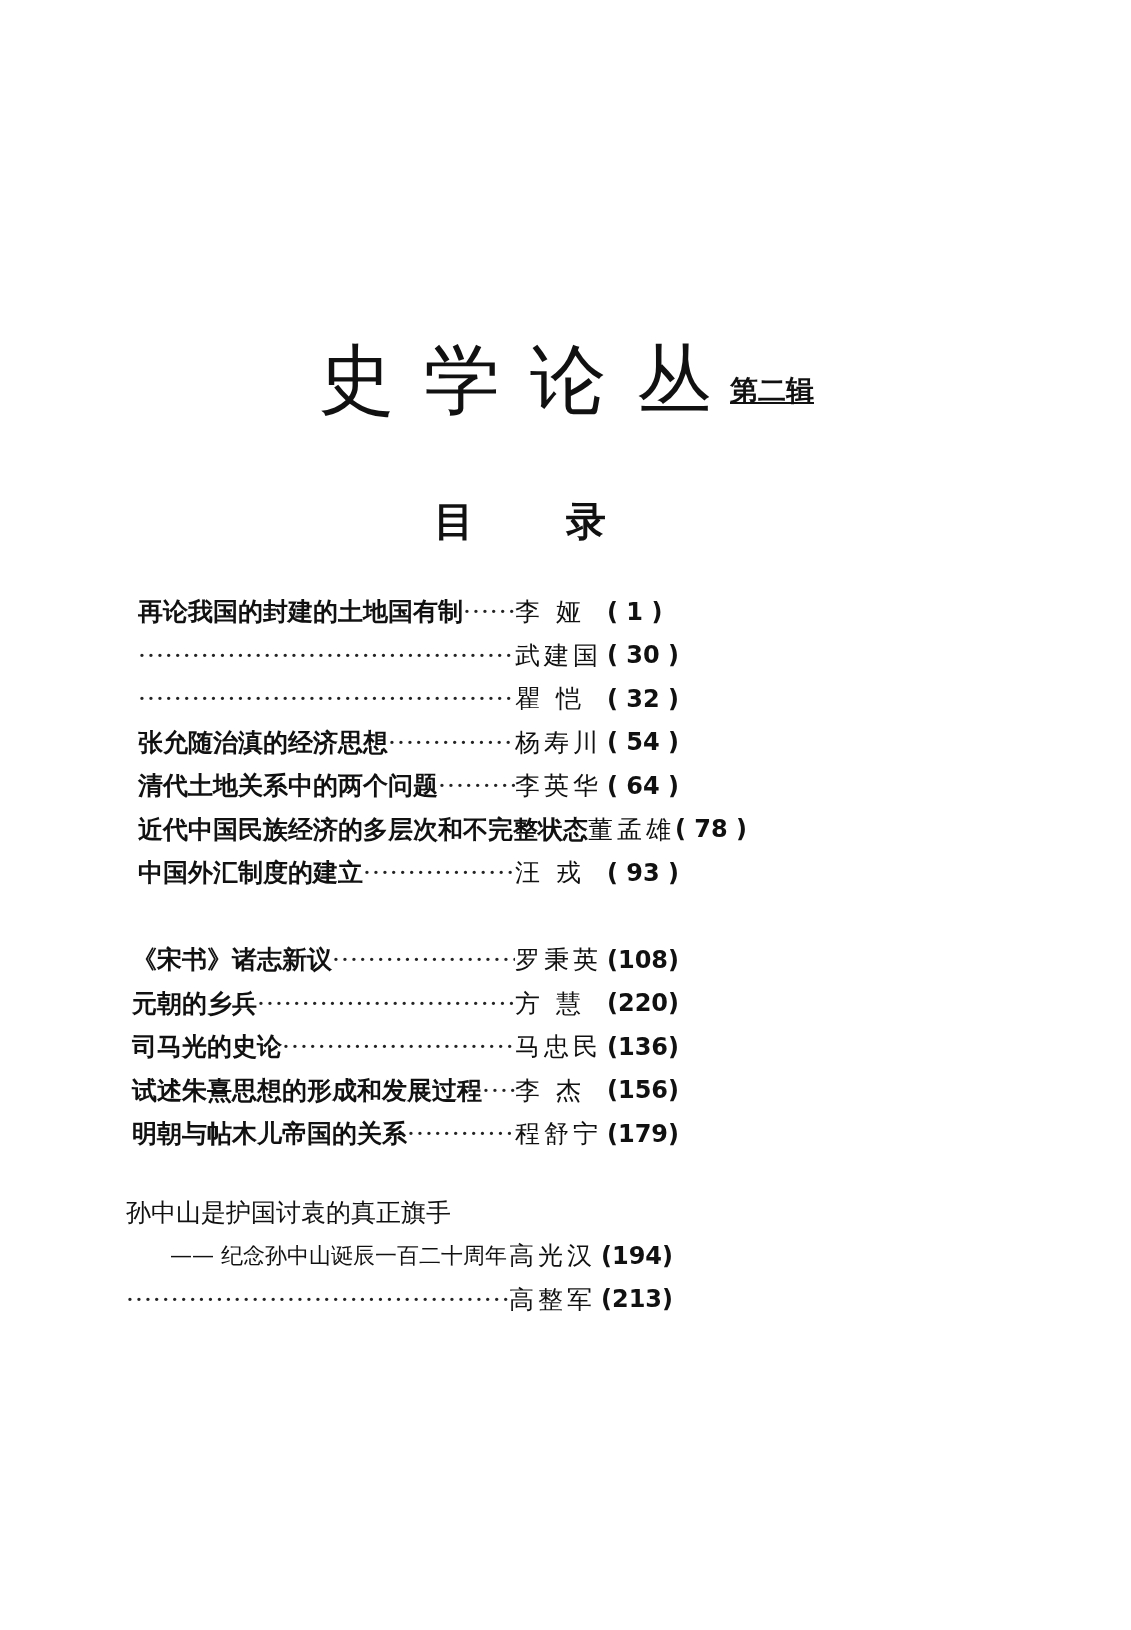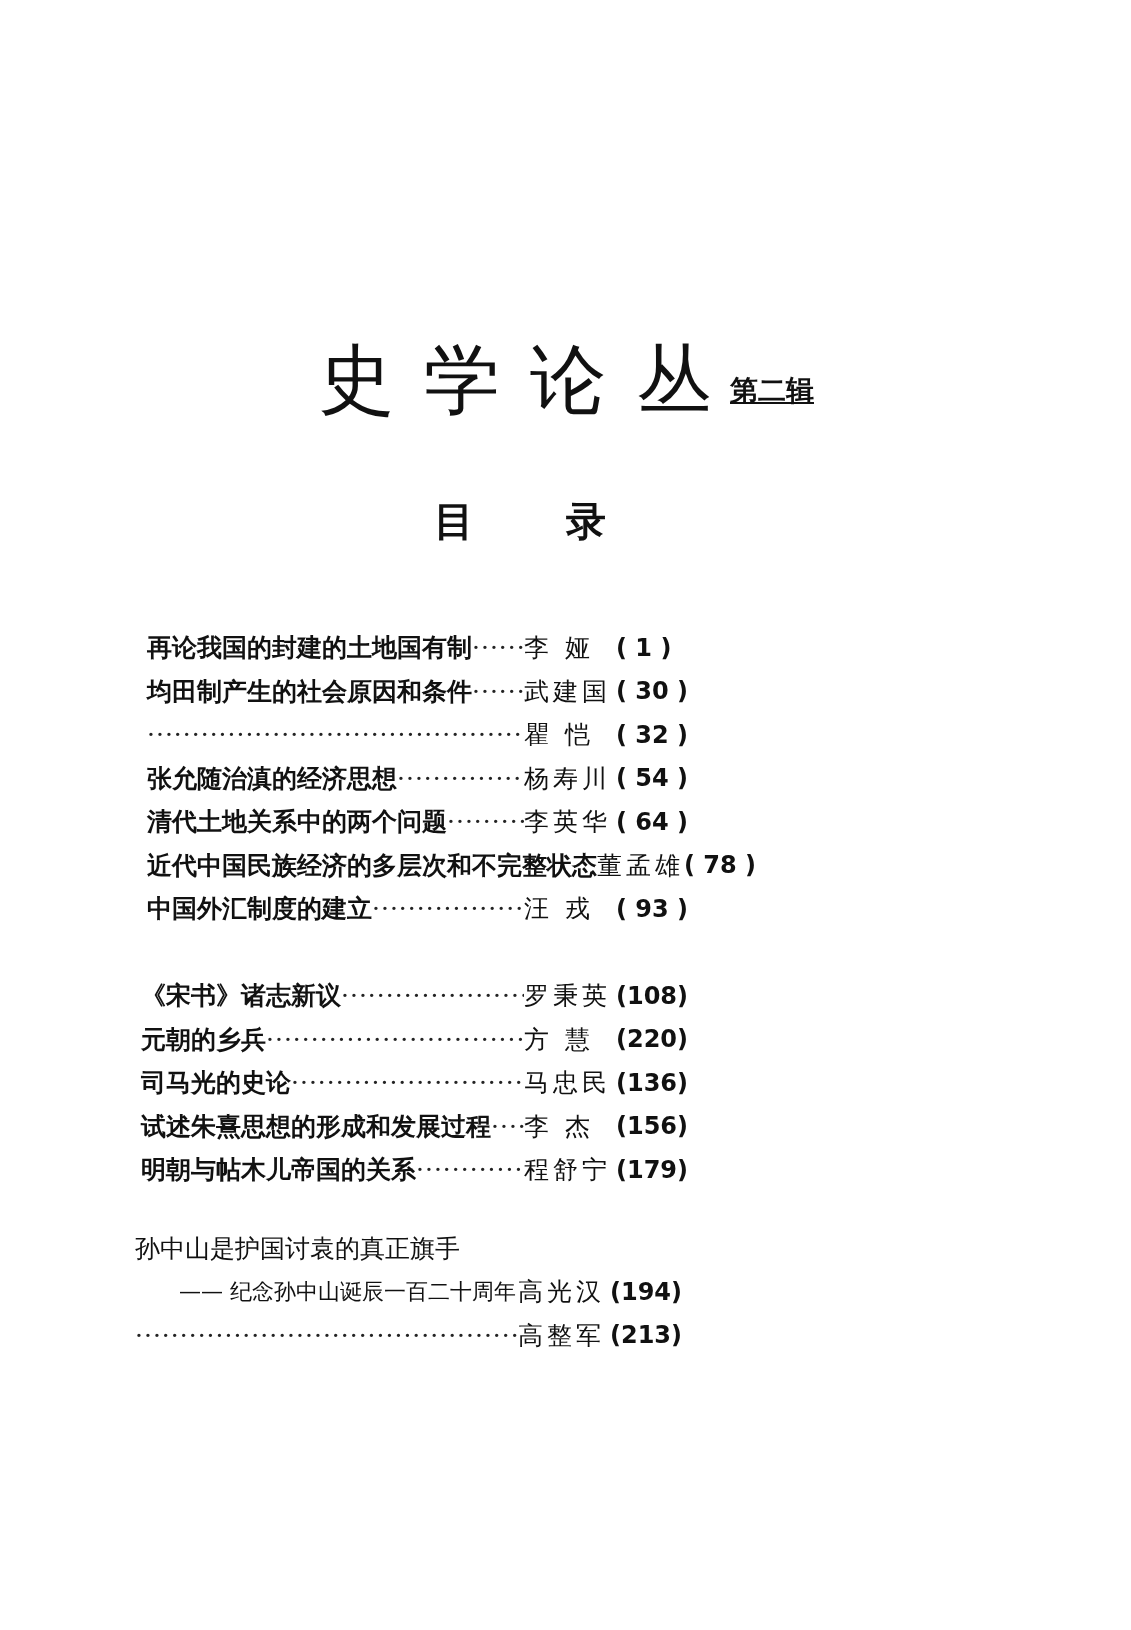--- a/index.html
+++ b/index.html
@@ -1,21 +1,21 @@
 <!DOCTYPE html>
 <html><head>
 <meta charset="utf-8">
 <style>
   html,body{margin:0;padding:0;background:#fff;}
   body{width:1131px;height:1630px;position:relative;overflow:hidden;
        font-family:"DejaVu Serif","Liberation Serif",serif;color:#111;}
   .title{position:absolute;left:318px;top:330px;font-size:76px;font-weight:normal;letter-spacing:30px;}
   .subtitle{position:absolute;left:730px;top:372px;font-size:28px;font-weight:bold;text-decoration:underline;}
   .toc-head{position:absolute;left:434px;top:494px;font-size:40px;font-weight:bold;letter-spacing:92px;}
-  .group{position:absolute;left:9px;width:911px;margin-top:36px;}
+  .group{position:absolute;left:0;width:911px;}
   .row{position:relative;height:43.5px;display:flex;align-items:center;font-size:25px;font-weight:bold;}
   .row .t{white-space:nowrap;}
   .row .dots{flex:1;overflow:hidden;white-space:nowrap;font-weight:normal;letter-spacing:1px;color:#222;}
   .row .a{width:92px;white-space:nowrap;font-weight:normal;letter-spacing:4px;}
   .row .p{width:92px;white-space:nowrap;font-family:"DejaVu Sans","Liberation Sans",sans-serif;font-weight:bold;font-size:24px;}
   .sub{font-size:22px;font-weight:normal;text-align:right;}
   .head-only{font-size:25px;font-weight:normal;height:44px;display:flex;align-items:center;}
 </style>
 </head>
 <body>
@@ -26,21 +26,20 @@
 
 <div id="g0" class="group" style="top: 590px;">
     <div style="margin-left: 138px; margin-right: 212px;">
       <div class="row">
         <span class="t">再论我国的封建的土地国有制</span>
         <span class="dots">································································</span>
         <span class="a">李  娅</span>
         <span class="p">( 1 )</span>
       </div>
       <div class="row">
-        <span class="t">均田制产生的社会原因和条件</span>
         <span class="dots">································································</span>
         <span class="a">武建国</span>
         <span class="p">( 30 )</span>
       </div>
       <div class="row">
         <span class="dots">································································</span>
         <span class="a">瞿  恺</span>
         <span class="p">( 32 )</span>
       </div>
       <div class="row">

